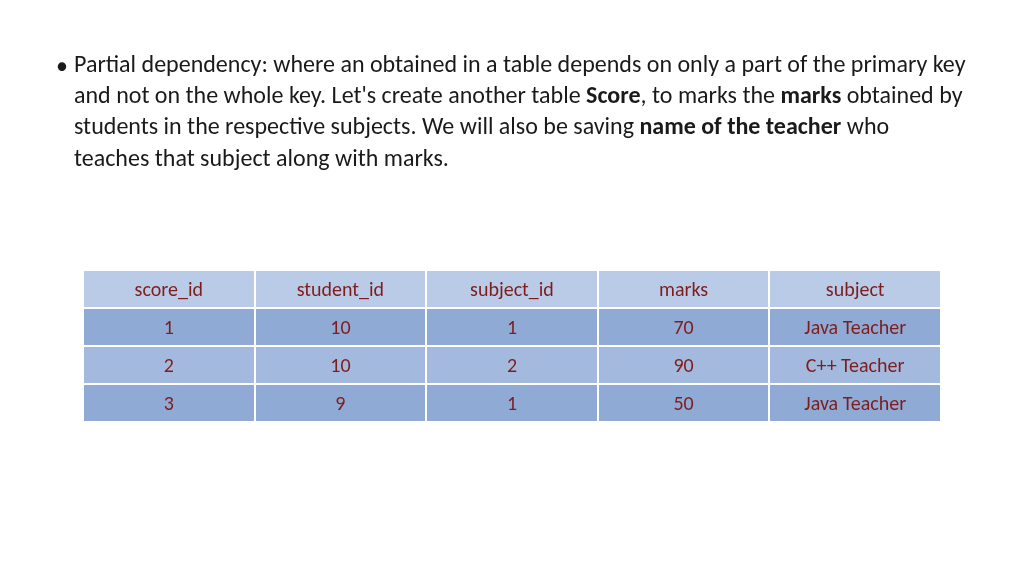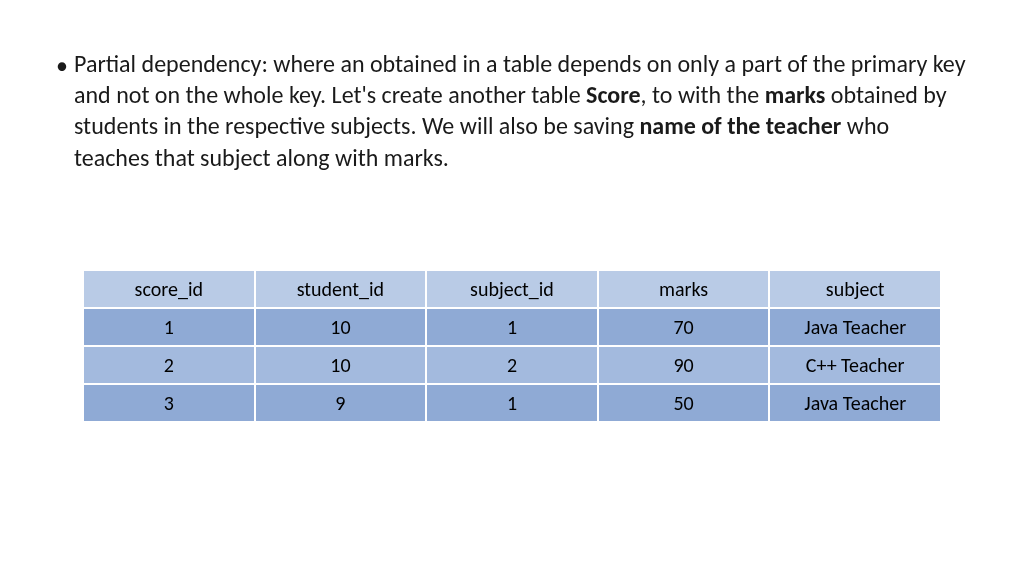--- a/index.html
+++ b/index.html
@@ -46,41 +46,41 @@
     width: 100%;
     border-collapse: collapse;
     table-layout: fixed;
     font-size: 20px;
   }
   table.score th, table.score td {
     border: 2px solid #ffffff;
     text-align: center;
     padding: 6px 4px;
     font-weight: 400;
-    color: #000000;
+    color: #7f1d1d;
   }
   table.score th {
     background: #b9cbe6;
   }
   table.score tr.odd td {
     background: #8faad5;
   }
   table.score tr.even td {
     background: #a3bade;
   }
 </style>
 </head>
 <body>
 
 <div class="slide">
 
   <div class="bullet-block">
     <div class="bullet-dot">•</div>
     <div class="bullet-text">
-      <span>Partial dependency: where an obtained in a table depends on only a part of the primary key and not on the whole key. Let's create another table </span><b>Score</b><span>, to with the </span><b>marks</b><span> obtained by students in the respective subjects. We will also be saving </span><b>name of the teacher</b><span> who teaches that subject along with marks.</span>
+      <span>Partial dependency: where an obtained in a table depends on only a part of the primary key and not on the whole key. Let's create another table </span><b>Score</b><span>, to marks the </span><b>marks</b><span> obtained by students in the respective subjects. We will also be saving </span><b>name of the teacher</b><span> who teaches that subject along with marks.</span>
     </div>
   </div>
 
   <div class="table-wrap">
     <table class="score">
       <thead>
         <tr>
           <th>score_id</th>
           <th>student_id</th>
           <th>subject_id</th>

